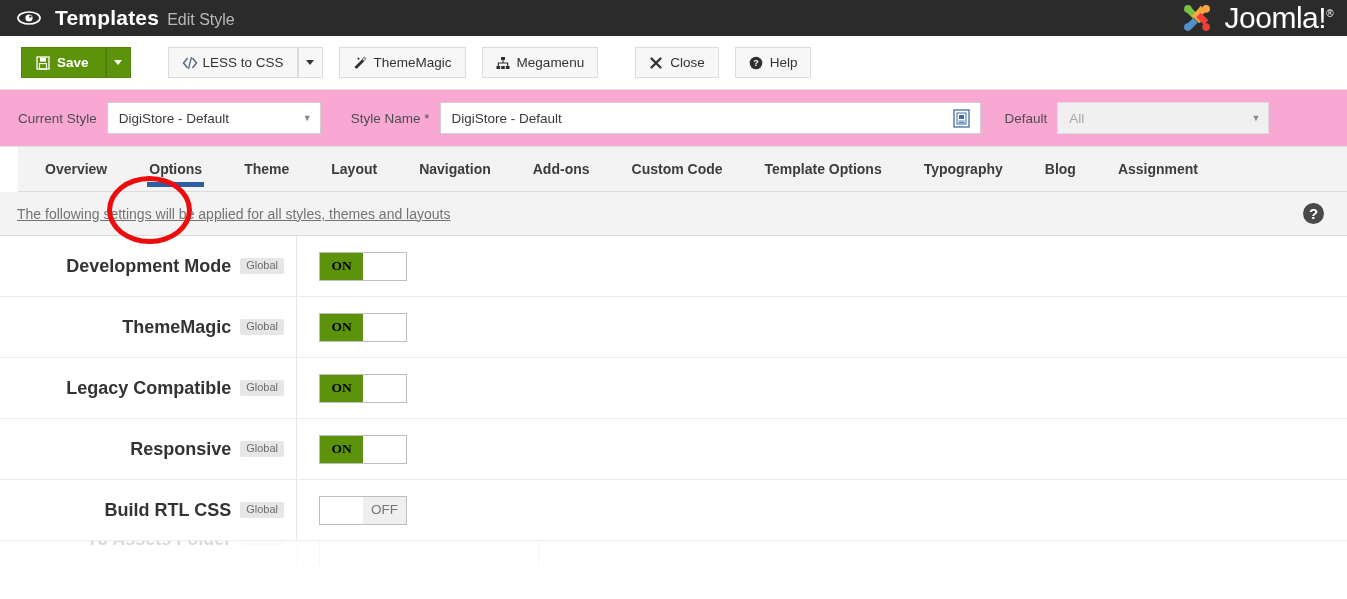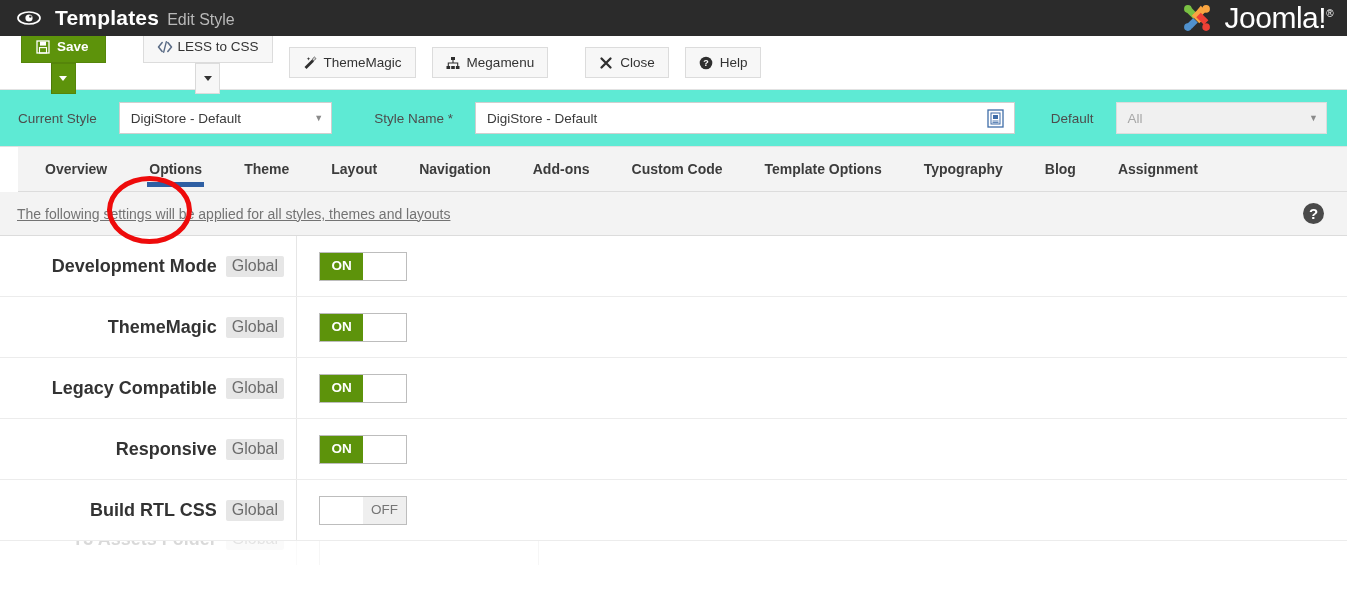--- a/index.html
+++ b/index.html
@@ -58,21 +58,21 @@
   
   .toolbar {
     height: 54px;
     background: #ffffff;
     border-bottom: 1px solid #e2e2e2;
     display: flex;
     align-items: center;
     padding: 0 0 0 21px;
     gap: 0;
   }
-  .btn-group { display: flex; align-items: center; margin-right: 16px; flex-direction: column; }
+  .btn-group { display: flex; align-items: center; margin-right: 16px; }
   .btn {
     height: 31px;
     display: inline-flex;
     align-items: center;
     justify-content: center;
     gap: 7px;
     padding: 0 13px;
     font-size: 13.5px;
     color: #333333;
     background: #f7f7f7;
@@ -106,26 +106,25 @@
     border-right: 4px solid transparent;
     border-top: 5px solid currentColor;
     display: block;
   }
   .gap-lg { width: 21px; }
   .icon-sm { width: 14px; height: 14px; display: block; flex: 0 0 auto; }
 
   
   .stylebar {
     height: 57px;
-    background: #5eead4;
+    background: #f9a8d4;
     border-bottom: 1px solid #e0e0e0;
     display: flex;
     align-items: center;
     padding: 0 20px 0 18px;
-    gap: 12px;
   }
   .field-label {
     font-size: 13.5px;
     color: #4d4d4d;
     margin-right: 10px;
     white-space: nowrap;
   }
   .select-box {
     height: 32px;
     width: 214px;
@@ -253,21 +252,21 @@
     padding-right: 12px;
     border-right: 1px solid #e6e6e6;
     height: 100%;
   }
   .srow-title {
     font-size: 18px;
     font-weight: bold;
     color: #333333;
   }
   .badge-global {
-    font-size: 16px;
+    font-size: 11px;
     color: #6c6c6c;
     background: #e6e6e6;
     border-radius: 2px;
     padding: 2px 6px 3px;
     line-height: 1;
   }
   .srow-control {
     padding-left: 22px;
     display: flex;
     align-items: center;
@@ -283,22 +282,23 @@
   .toggle .half {
     flex: 1;
     display: flex;
     align-items: center;
     justify-content: center;
     font-size: 13.5px;
     line-height: 1;
   }
   .toggle.on .half.lit {
     background: #5d930b;
-    color: #ffffff;
+    color: #000000;
     font-weight: bold;
+    font-family: Liberation Serif, serif;
   }
   .toggle.on .half.blank { background: #ffffff; }
   .toggle.off .half.blank { background: #ffffff; }
   .toggle.off .half.lit {
     background: #efefef;
     color: #767676;
   }
   
   .srow.faded {
     height: 24px;

